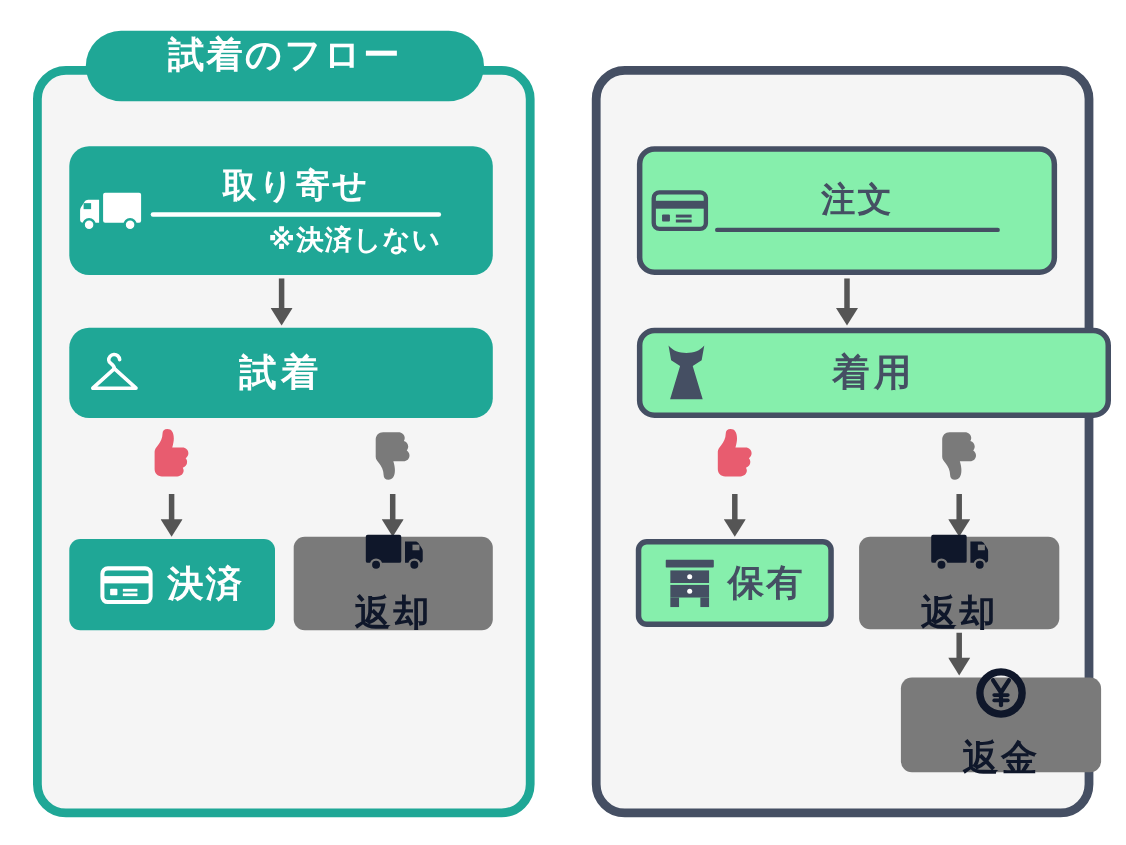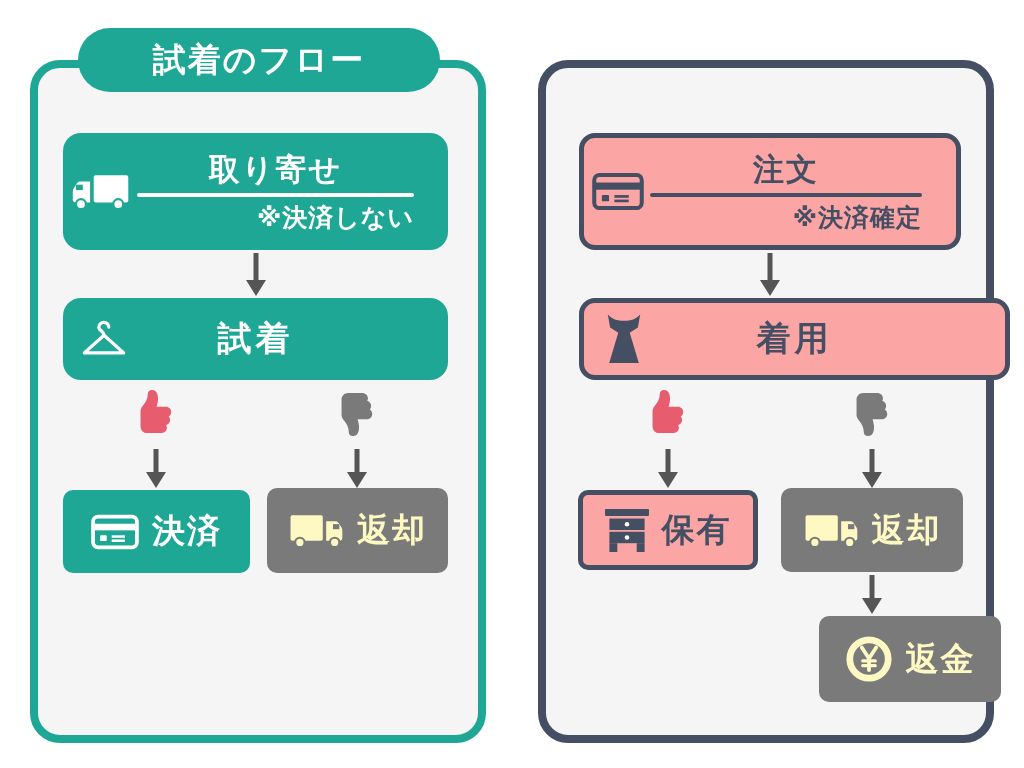--- a/index.html
+++ b/index.html
@@ -8,32 +8,32 @@
   }
   html,body{margin:0;padding:0;background:#fff;}
   body{font-family:"DejaVu Sans","Liberation Sans",sans-serif;}
   .canvas{position:relative;width:1024px;height:768px;background:var(--color-white);overflow:hidden;}
 
   .panel{position:absolute;top:60px;width:456px;height:683px;border-radius:30px;
          background:var(--color-panel_bg);box-sizing:border-box;}
   .panel-teal{left:30px;border:8px solid var(--color-teal);}
   .panel-navy{left:538px;border:8px solid var(--color-navy);}
 
-  .badge{position:absolute;top:28px;height:64px;border-radius:32px;display:flex;align-items:center;
+  .badge{position:absolute;top:28px;height:64px;border-radius:32px;display:flex;align-items:flex-start;
          justify-content:center;color:#fff;font-weight:bold;font-size:33px;letter-spacing:2px;z-index:2;}
   .badge-teal{left:78px;width:362px;background:var(--color-teal);}
   .badge-navy{left:588px;width:352px;background:var(--color-navy);}
 
   .step{position:absolute;box-sizing:border-box;display:flex;align-items:center;z-index:1;}
   .step-teal{background:var(--color-teal);color:#fff;border-radius:18px;--icon-bg:var(--color-teal);}
-  .step-gray{background:var(--color-gray);color:#fef9c3;border-radius:16px;--icon-bg:var(--color-gray);}
-  .step-white{background:#fca5a5;color:var(--color-navy);border:5px solid var(--color-navy);
+  .step-gray{background:var(--color-gray);color:#0f172a;border-radius:16px;flex-direction:column;--icon-bg:var(--color-gray);}
+  .step-white{background:#86efac;color:var(--color-navy);border:5px solid var(--color-navy);
               border-radius:16px;--icon-bg:#ffffff;}
 
-  .order-box{padding:10px 0 10px 8px;}
+  .order-box{padding:10px 13px 10px 8px;}
   .order-icon{flex:0 0 auto;display:flex;align-items:center;}
   .order-content{flex:1;margin:0 34px 0 6px;display:flex;flex-direction:column;}
   .order-title{text-align:center;font-size:31px;font-weight:bold;letter-spacing:2px;line-height:1.1;}
   .order-divider{height:4px;background:currentColor;border-radius:2px;margin:7px 0;}
   .order-note{text-align:right;font-size:25px;font-weight:bold;letter-spacing:1px;line-height:1.1;}
 
   .mid-box{padding:0 16px;}
   .mid-icon{position:absolute;left:18px;top:50%;transform:translateY(-50%);display:flex;}
   .mid-label{flex:1;text-align:center;font-size:34px;font-weight:bold;letter-spacing:4px;}
 
@@ -142,21 +142,20 @@
         <rect x="2.5" y="2.5" width="53" height="37" rx="6" fill="none" stroke="currentColor" stroke-width="4.5"></rect>
         <rect x="4" y="11" width="50" height="8" fill="currentColor"></rect>
         <rect x="11" y="25" width="8" height="7" rx="1" fill="currentColor"></rect>
         <rect x="25" y="25" width="16" height="3" fill="currentColor"></rect>
         <rect x="25" y="30" width="16" height="3" fill="currentColor"></rect>
       </svg>
     </span>
     <div class="order-content">
       <div class="order-title">注文</div>
       <div class="order-divider"></div>
-      <div class="order-note">※決済確定</div>
     </div>
   </div>
 
   <svg class="arrow" style="left:760px;top:253px;" width="20" height="44" viewBox="0 0 20 44">
     <rect x="7.5" y="0" width="5" height="29"></rect>
       <path d="M0 27 H20 L10 43 Z"></path>
   </svg>
 
   <div class="step step-white mid-box" style="left:579px;top:298px;width:431px;height:82px;">
     <span class="icon mid-icon">

